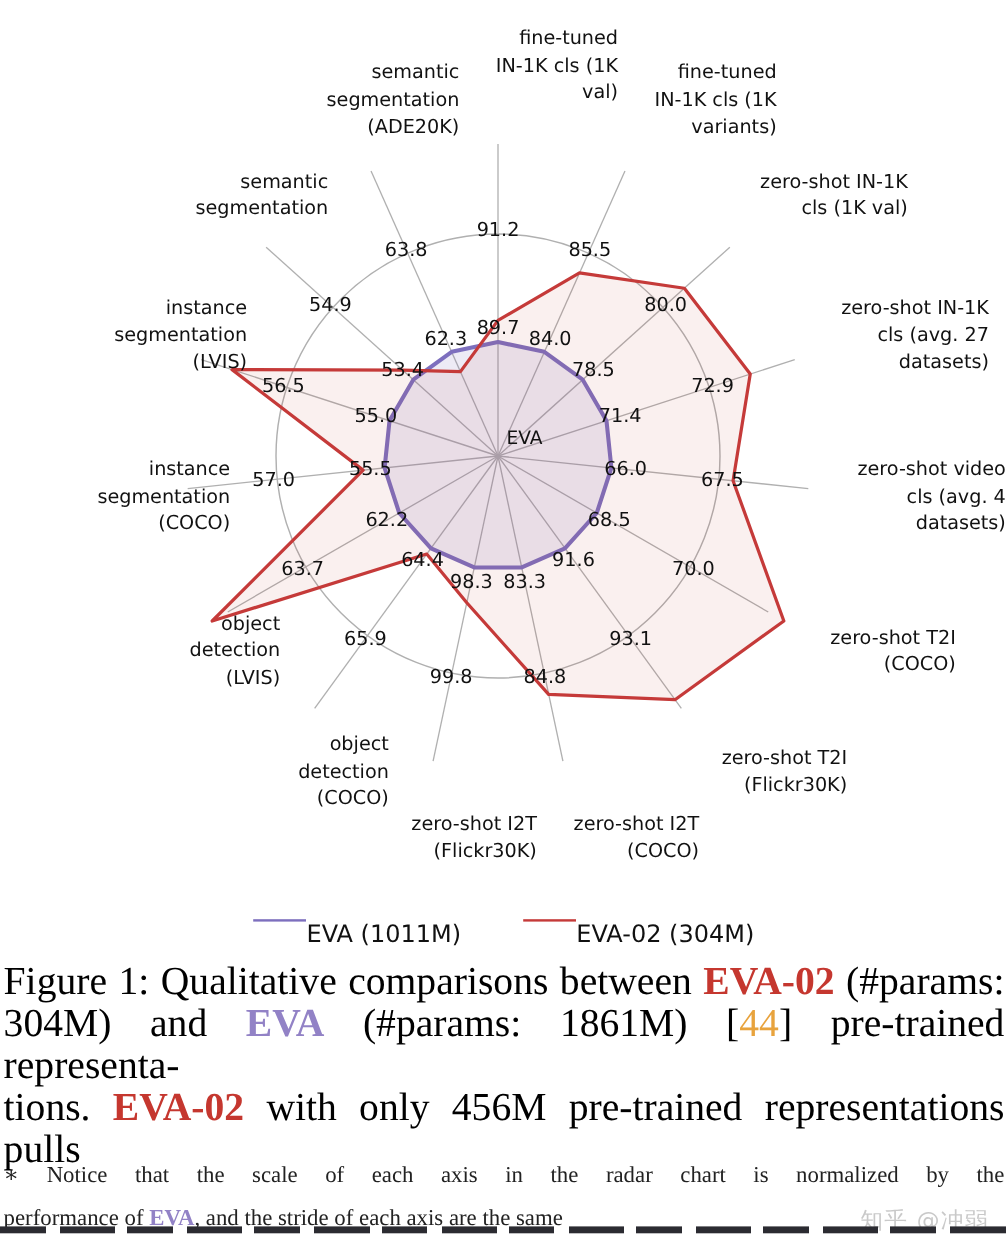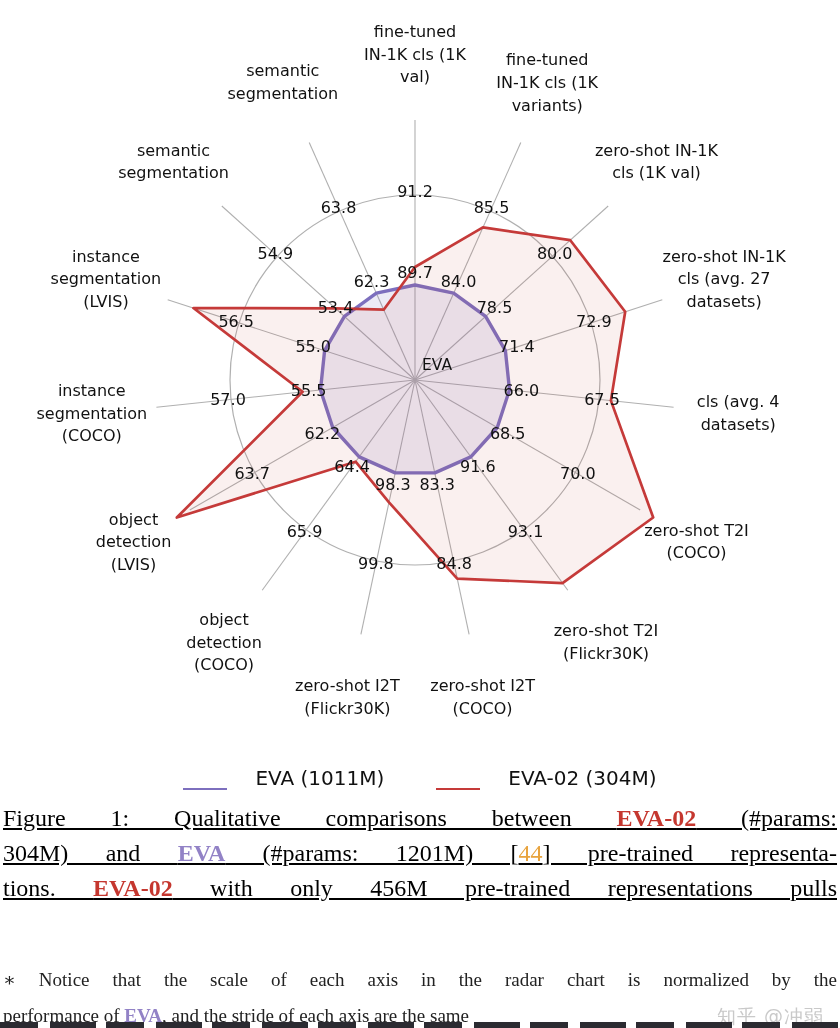--- a/index.html
+++ b/index.html
@@ -4,27 +4,27 @@
 <style>
   html,body{margin:0;padding:0;background:#ffffff;}
   body{width:840px;height:1028px;position:relative;overflow:hidden;font-family:"DejaVu Sans",sans-serif;}
   #chart-wrap{position:absolute;left:0;top:0;width:840px;height:758px;}
   #radar-svg{position:absolute;left:0;top:0;}
   .spoke{stroke:var(--grid,#b0b0b0);stroke-width:1.1;}
   .ring{fill:none;stroke:var(--grid,#b0b0b0);stroke-width:1.2;}
   .tick{font-family:"DejaVu Sans",sans-serif;font-size:16px;fill:#111;}
   .center-lbl{font-family:"DejaVu Sans",sans-serif;font-size:15.5px;fill:#111;}
   .cat{position:absolute;width:200px;margin-left:-100px;transform:translateY(-50%);
-       text-align:center;font:16px/1.42 "DejaVu Sans",sans-serif;color:#111;}
+       text-align:right;font:16px/1.42 "DejaVu Sans",sans-serif;color:#111;}
   #legend{position:absolute;left:0;top:760px;width:840px;height:36px;
           display:flex;justify-content:center;align-items:center;gap:52px;}
-  .legend-item{display:flex;align-items:flex-end;gap:28px;font:20px "DejaVu Sans",sans-serif;color:#111;}
+  .legend-item{display:flex;align-items:flex-start;gap:0;font:20px "DejaVu Sans",sans-serif;color:#111;}
   .legend-swatch{display:inline-block;width:44px;height:0;border-top:2.6px solid #000;}
   #caption{position:absolute;left:3px;top:801px;width:834px;
-           font-family:"Liberation Serif","DejaVu Serif",serif;font-size:24px;color:#000;text-decoration:underline;}
+           font-family:"Liberation Serif","DejaVu Serif",serif;font-size:33px;color:#000;}
   #caption .line{line-height:35px;text-align:justify;text-align-last:justify;white-space:normal;}
   #footnote{position:absolute;left:3px;top:946px;width:834px;
             font-family:"Liberation Serif","DejaVu Serif",serif;font-size:19px;color:#222;margin-top:16px;}
   #footnote .line{line-height:36px;text-align:justify;text-align-last:justify;}
   #footnote .line.no-just{text-align:right;text-align-last:left;}
   .seg-p{}
   .seg-eva02{color:var(--caption_eva02,#c5372f);font-weight:bold;}
   .seg-eva{color:var(--caption_eva,#9282c6);font-weight:bold;}
   .seg-cite{color:var(--cite,#e8a33d);margin-top:32px;}
   #watermark{position:absolute;right:16px;top:984px;font:19px "DejaVu Sans",sans-serif;
@@ -101,20 +101,21 @@
       <div class="cat" style="left: 656.5px; top: 162.5px;">
         <div>zero-shot IN-1K</div>
         <div>cls (1K val)</div>
       </div>
       <div class="cat" style="left: 724.1px; top: 279.6px;">
         <div>zero-shot IN-1K</div>
         <div>cls (avg. 27</div>
         <div>datasets)</div>
       </div>
       <div class="cat" style="left: 738.2px; top: 414px;">
+        <div>zero-shot video</div>
         <div>cls (avg. 4</div>
         <div>datasets)</div>
       </div>
       <div class="cat" style="left: 696.5px; top: 542.5px;">
         <div>zero-shot T2I</div>
         <div>(COCO)</div>
       </div>
       <div class="cat" style="left: 606px; top: 642.9px;">
         <div>zero-shot T2I</div>
         <div>(Flickr30K)</div>
@@ -147,38 +148,39 @@
         <div>segmentation</div>
         <div>(LVIS)</div>
       </div>
       <div class="cat" style="left: 173.5px; top: 162.5px;">
         <div>semantic</div>
         <div>segmentation</div>
       </div>
       <div class="cat" style="left: 282.8px; top: 83.1px;">
         <div>semantic</div>
         <div>segmentation</div>
+        <div>(ADE20K)</div>
       </div>
     </div>
 </div>
 
 <div id="legend">
   <div class="legend-item">
     <span class="legend-swatch" style="border-top-color: rgb(125, 111, 190);"></span>
     <span>EVA (1011M)</span>
   </div>
   <div class="legend-item">
     <span class="legend-swatch" style="border-top-color: rgb(197, 58, 57);"></span>
     <span>EVA-02 (304M)</span>
   </div>
 </div>
 
 <div id="caption">
     <div class="line"><span class="seg-p">Figure 1:  Qualitative comparisons between </span><span class="seg-eva02">EVA-02</span><span class="seg-p"> (#params:</span></div>
-    <div class="line"><span class="seg-p">304M) and </span><span class="seg-eva">EVA</span><span class="seg-p"> (#params: 1201M) [</span><span class="seg-cite">44</span><span class="seg-p">] pre-trained representa-</span></div>
+    <div class="line"><span class="seg-p">304M) and </span><span class="seg-eva">EVA</span><span class="seg-p"> (#params: 1861M) [</span><span class="seg-cite">44</span><span class="seg-p">] pre-trained representa-</span></div>
     <div class="line"><span class="seg-p">tions.  </span><span class="seg-eva02">EVA-02</span><span class="seg-p"> with only 456M pre-trained representations pulls</span></div>
   </div>
 <div id="footnote">
     <div class="line"><span class="seg-p">∗ Notice that the scale of each axis in the radar chart is normalized by the</span></div>
     <div class="line no-just"><span class="seg-p">performance of </span><span class="seg-eva">EVA</span><span class="seg-p">, and the stride of each axis are the same</span></div>
   </div>
 <div id="watermark">知乎 @冲弱</div>
 <div id="clipped-line"></div>
 
 </body></html>

